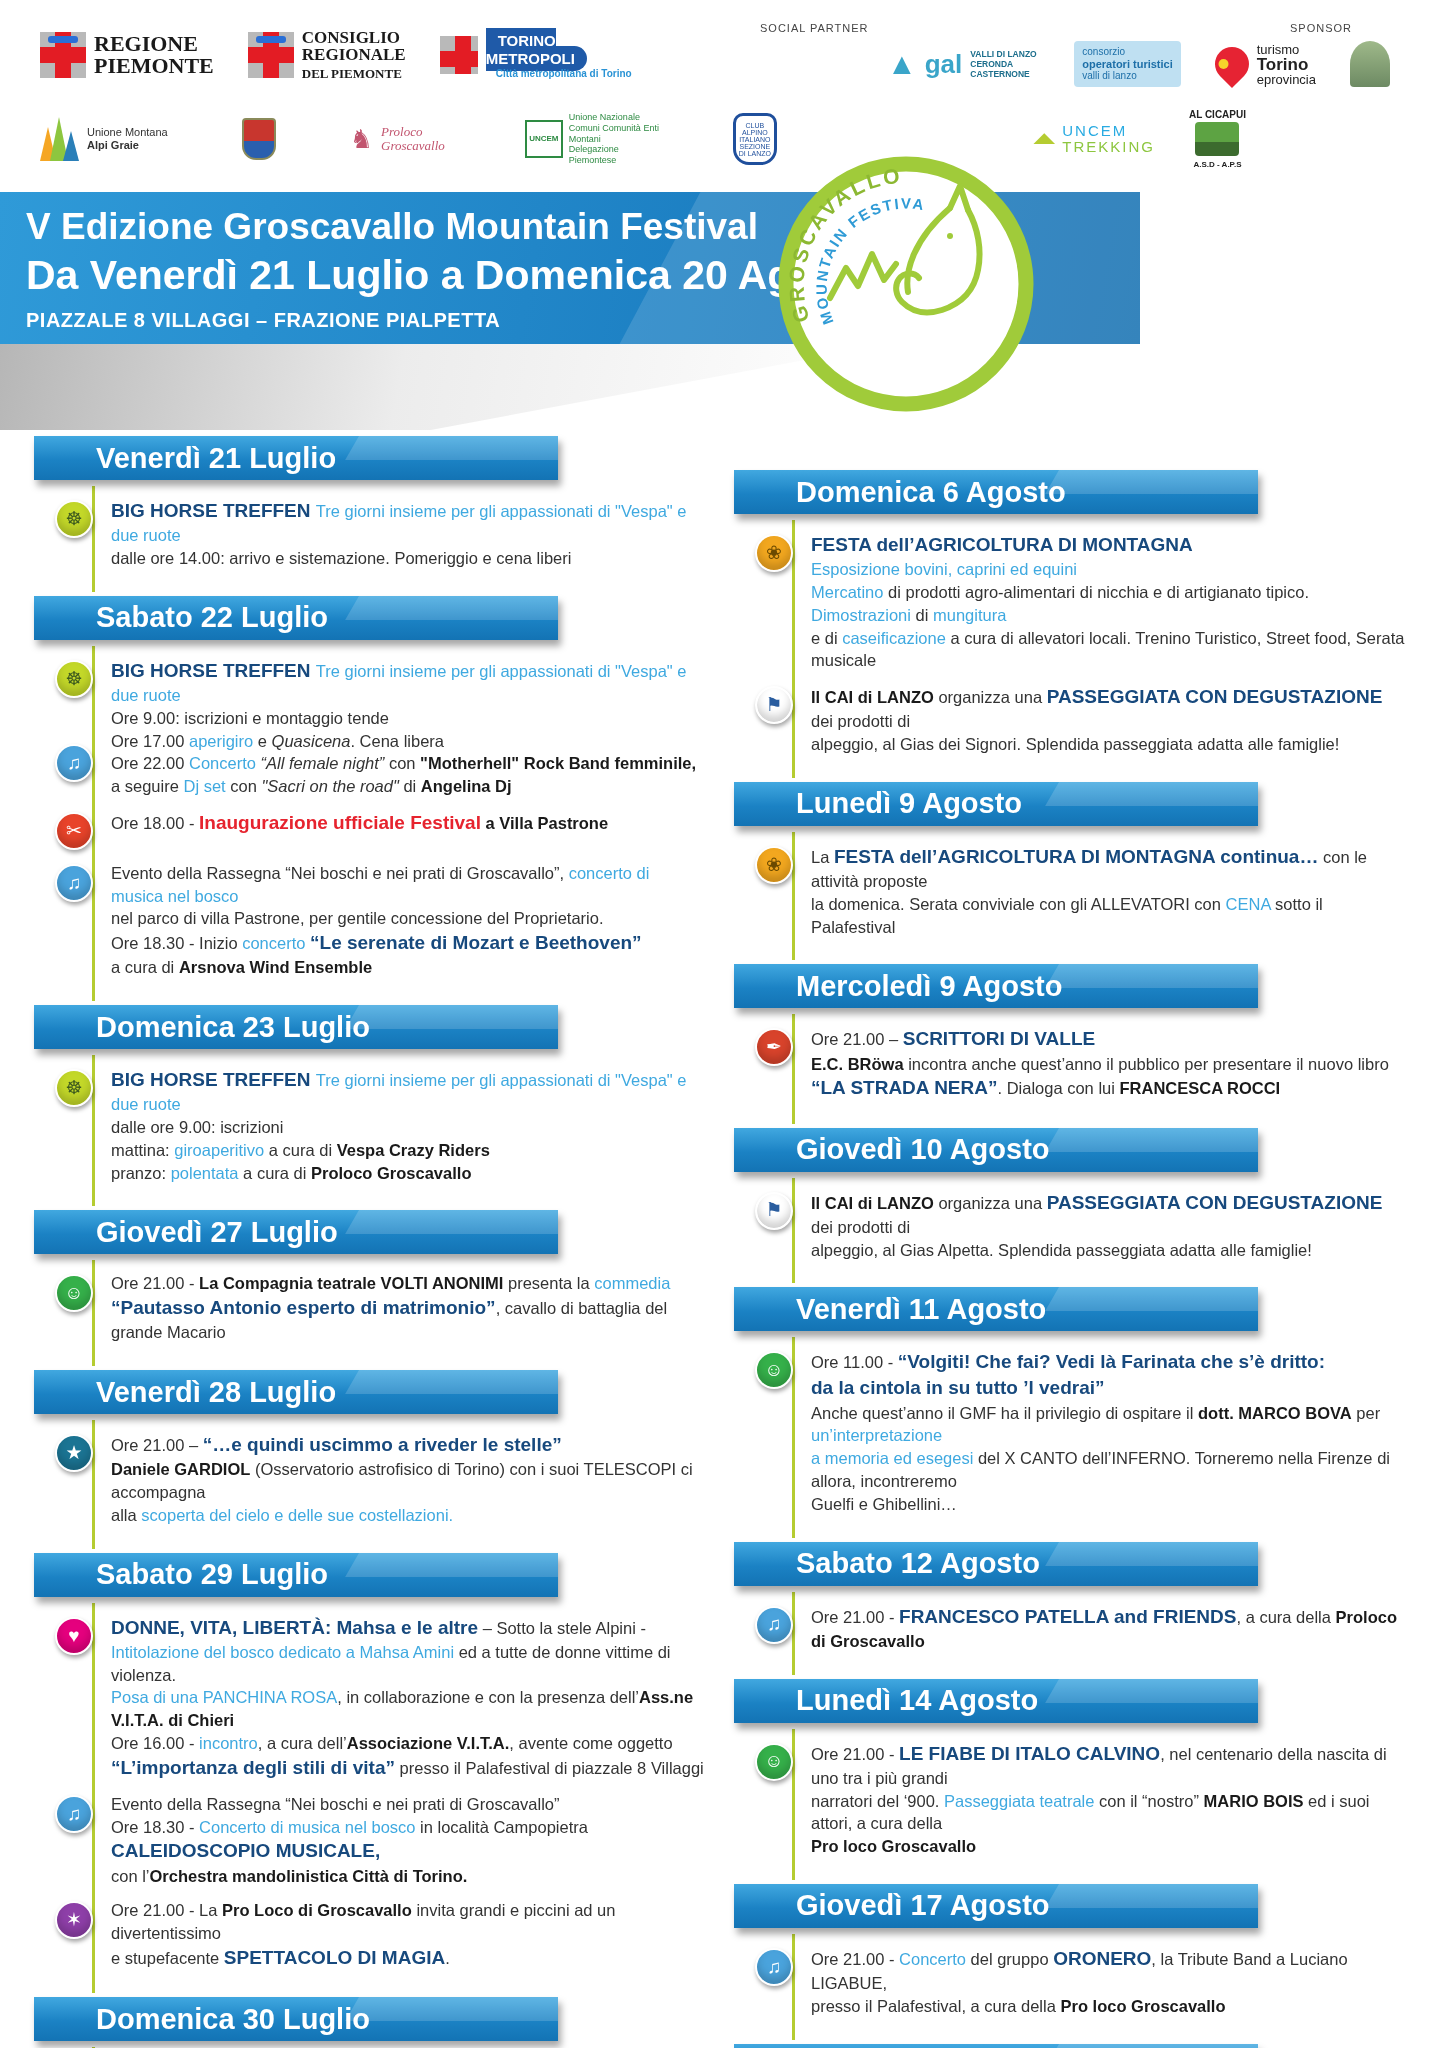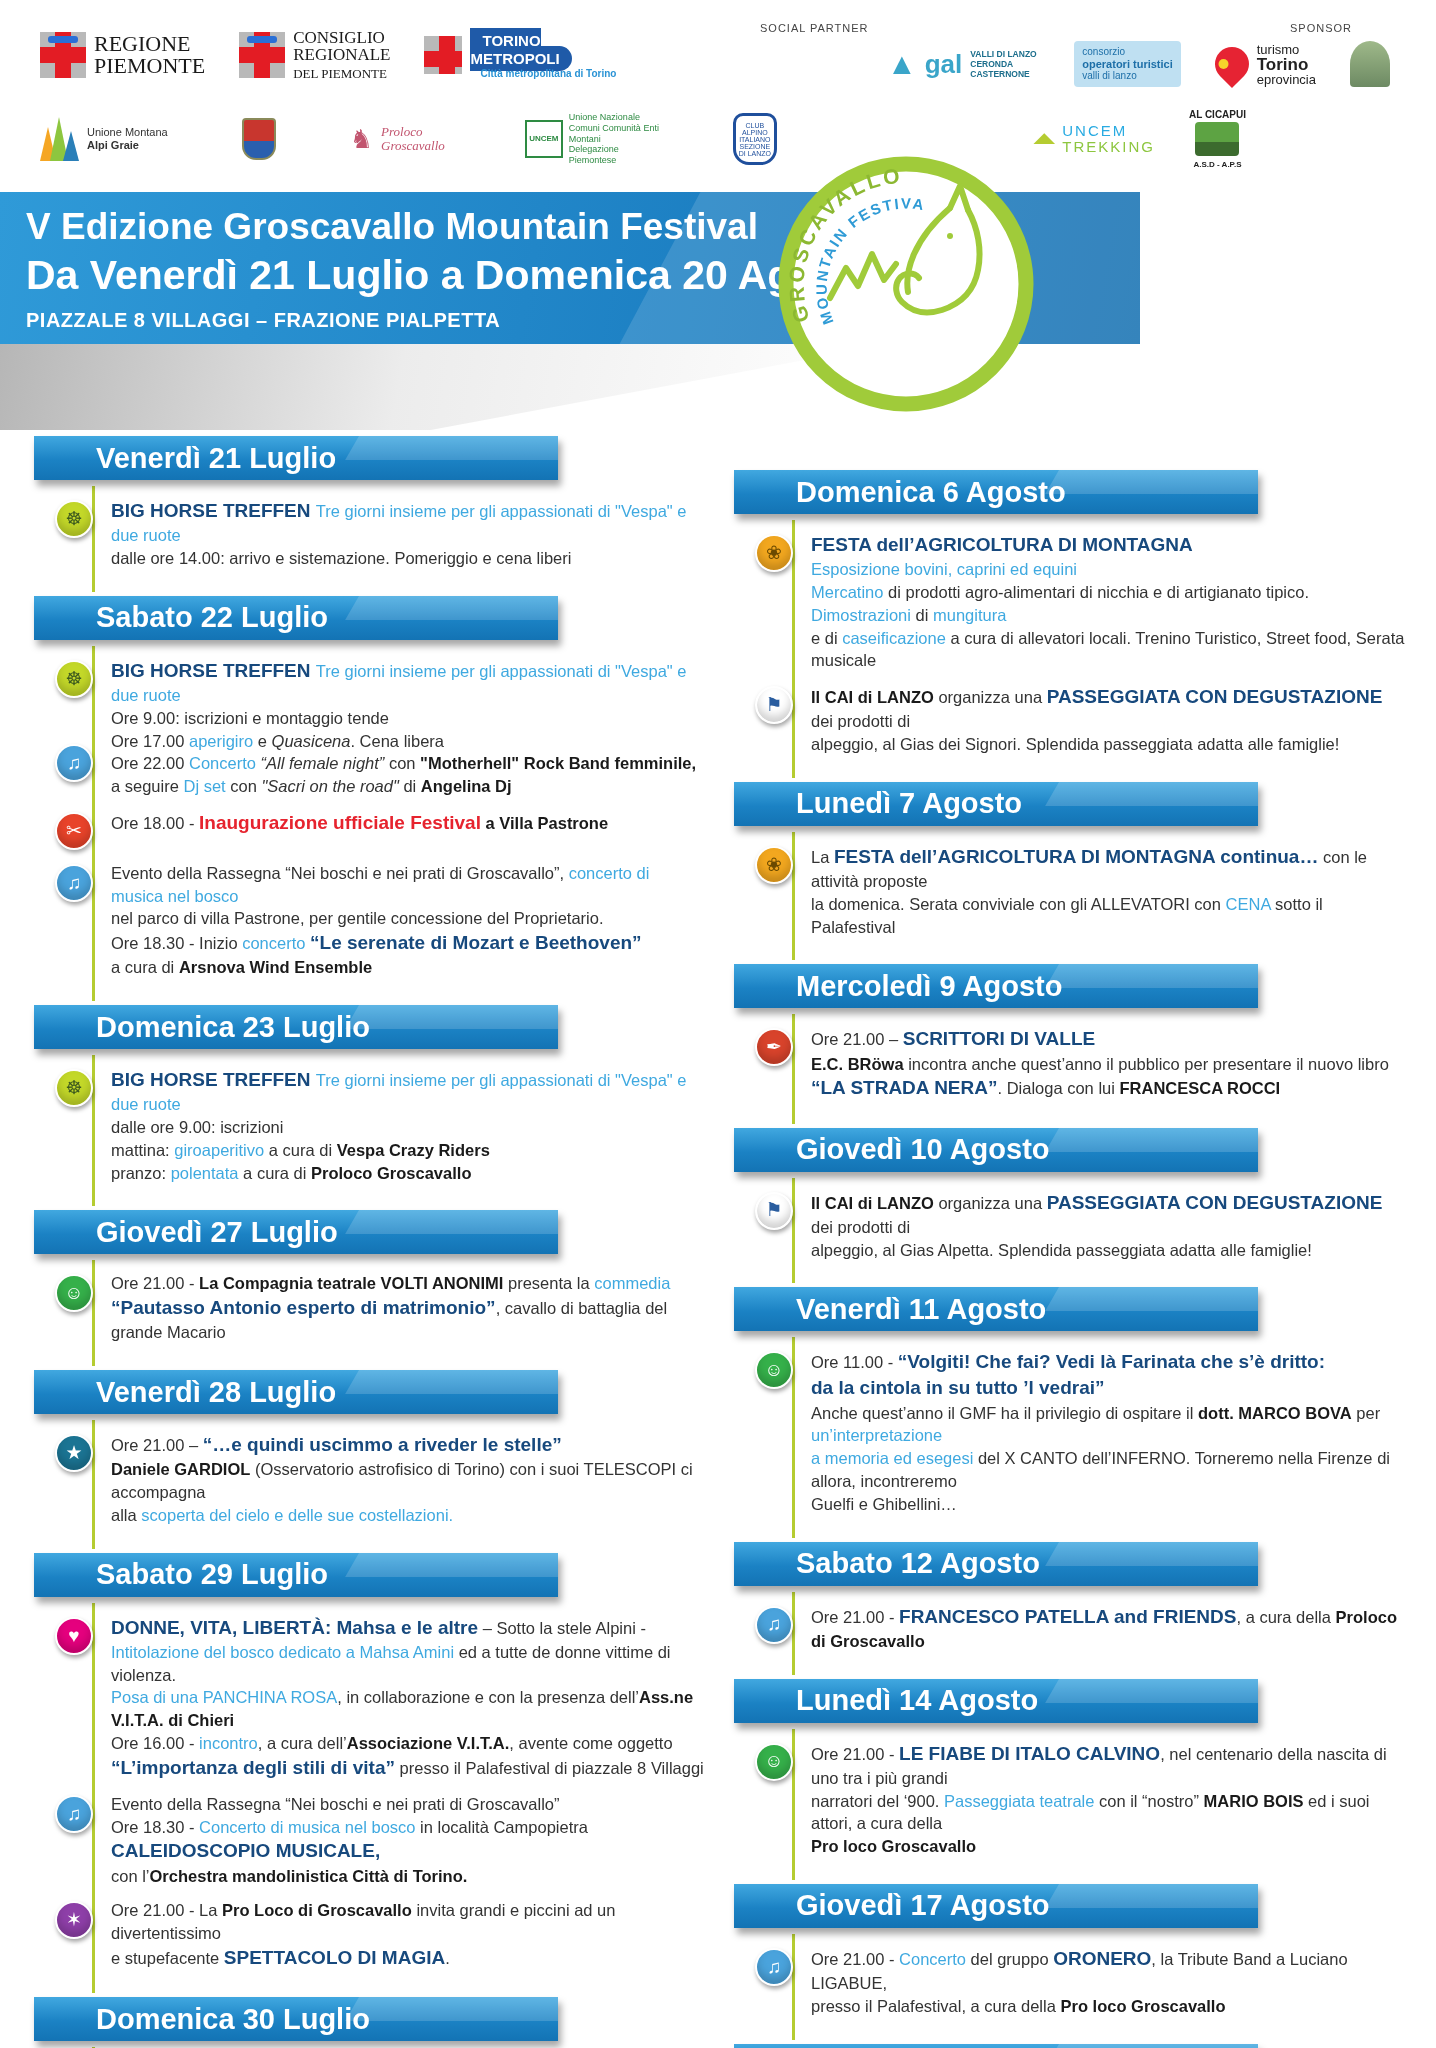--- a/index.html
+++ b/index.html
@@ -7,21 +7,21 @@
   body {
     width:1436px; min-height:2048px; margin:0 auto;
     font-family:"Liberation Sans", sans-serif;
     color:#333; position:relative; overflow-x:hidden;
   }
   
   .logo-strip { padding:16px 40px 0 40px; }
   .logo-row { display:flex; align-items:center; gap:34px; min-height:78px; }
   .logo-row.second { margin-top:6px; }
   .logo { display:flex; align-items:center; gap:8px; }
-  .lg-label { font-family:"Liberation Serif", serif; font-weight:normal; line-height:1.02; color:#1a1a1a; }
+  .lg-label { font-family:"Liberation Serif", serif; font-weight:bold; line-height:1.02; color:#1a1a1a; }
   .shield { width:46px; height:46px; background:#b9b9b9; position:relative; flex:0 0 auto; }
   .shield::before { content:""; position:absolute; left:15px; top:0; width:16px; height:100%; background:#e31c24; }
   .shield::after { content:""; position:absolute; top:15px; left:0; height:16px; width:100%; background:#e31c24; }
   .shield .bar { position:absolute; top:4px; left:8px; width:30px; height:7px; background:#2a6fd6; border-radius:3px; }
   .tm-box { background:#1f5aa8; color:#fff; font-weight:bold; border-radius:0 14px 14px 0; padding:4px 12px; font-size:15px; line-height:1.05; }
   .tm-sub { color:#2a93d5; font-size:10px; font-weight:bold;padding-left:10px; }
   .small-cap-label { position:absolute; font-size:11px; letter-spacing:1px; color:#444; }
   .gal-mark { color:#3aa5c9; font-weight:bold; font-size:26px; }
   .tiny-lines { font-size:8.5px; font-weight:bold; color:#1c6e8c; line-height:1.2; }
   .consorzio-box { background:#bfe0f2; border-radius:4px; padding:5px 8px; font-size:10px; color:#1d6fa8; line-height:1.15; }
@@ -302,21 +302,21 @@
         <div class="date-banner">
           <span class="date-text">Domenica 6 Agosto</span>
         </div>
         <div class="events">
           <div class="event"><span class="bubble" style="background: rgb(242, 167, 31); color: rgb(107, 74, 0); top: 2px;">❀</span><span><span class="s-navyXL">FESTA dell’AGRICOLTURA DI MONTAGNA</span><br><span class="s-lb">Esposizione bovini, caprini ed equini</span><br><span class="s-lb">Mercatino</span><span class="s-n"> di prodotti agro-alimentari di nicchia e di artigianato tipico. </span><span class="s-lb">Dimostrazioni</span><span class="s-n"> di </span><span class="s-lb">mungitura</span><br><span class="s-n">e di </span><span class="s-lb">caseificazione</span><span class="s-n"> a cura di allevatori locali. Trenino Turistico, Street food, Serata musicale</span></span></div>
           <div class="event"><span class="bubble" style="background: rgb(255, 255, 255); color: rgb(42, 93, 159); top: 2px;">⚑</span><span><span class="s-b">Il  CAI di LANZO</span><span class="s-n"> organizza una </span><span class="s-navyXL">PASSEGGIATA CON DEGUSTAZIONE</span><span class="s-n"> dei prodotti di</span><br><span class="s-n">alpeggio, al Gias dei Signori. Splendida passeggiata adatta alle famiglie!</span></span></div>
         </div>
       </div>
       <div class="section">
         <div class="date-banner">
-          <span class="date-text">Lunedì 7 Agosto</span>
+          <span class="date-text">Lunedì 9 Agosto</span>
         </div>
         <div class="events">
           <div class="event"><span class="bubble" style="background: rgb(242, 167, 31); color: rgb(107, 74, 0); top: 2px;">❀</span><span><span class="s-n">La </span><span class="s-navyXL">FESTA dell’AGRICOLTURA DI MONTAGNA continua…</span><span class="s-n"> con le attività proposte</span><br><span class="s-n">la domenica. Serata conviviale con gli ALLEVATORI con </span><span class="s-lb">CENA</span><span class="s-n"> sotto il Palafestival</span></span></div>
         </div>
       </div>
       <div class="section">
         <div class="date-banner">
           <span class="date-text">Mercoledì 9 Agosto</span>
         </div>
         <div class="events">

